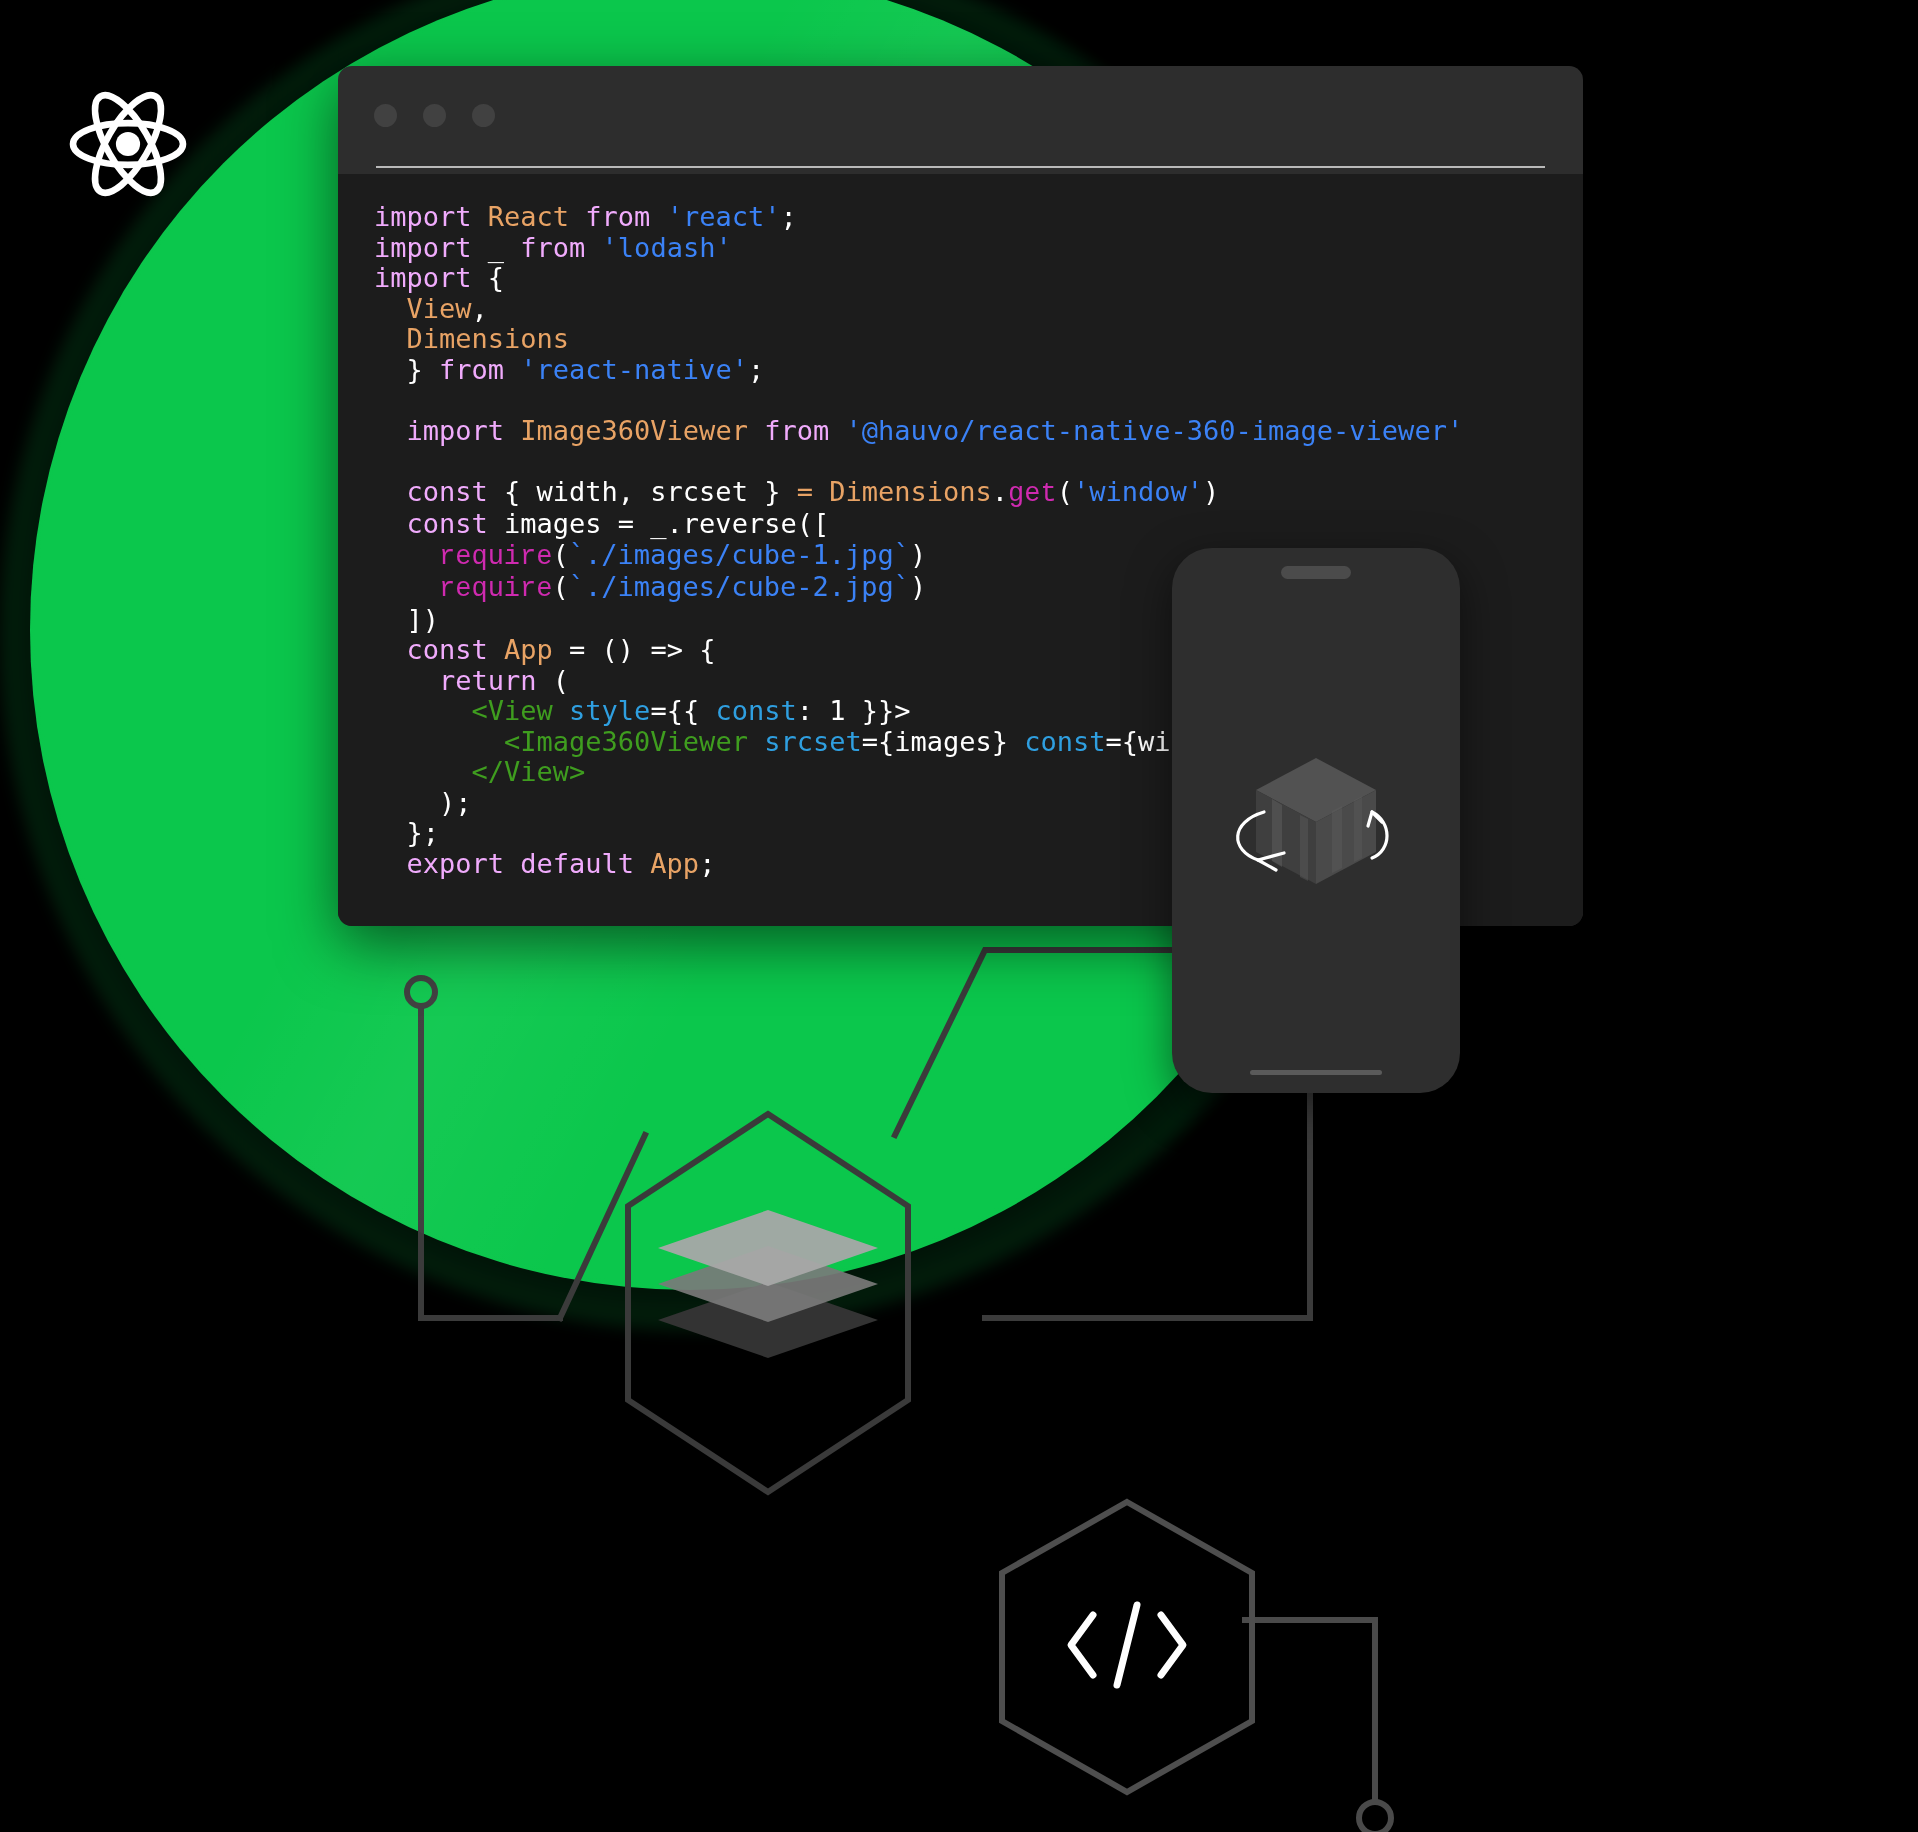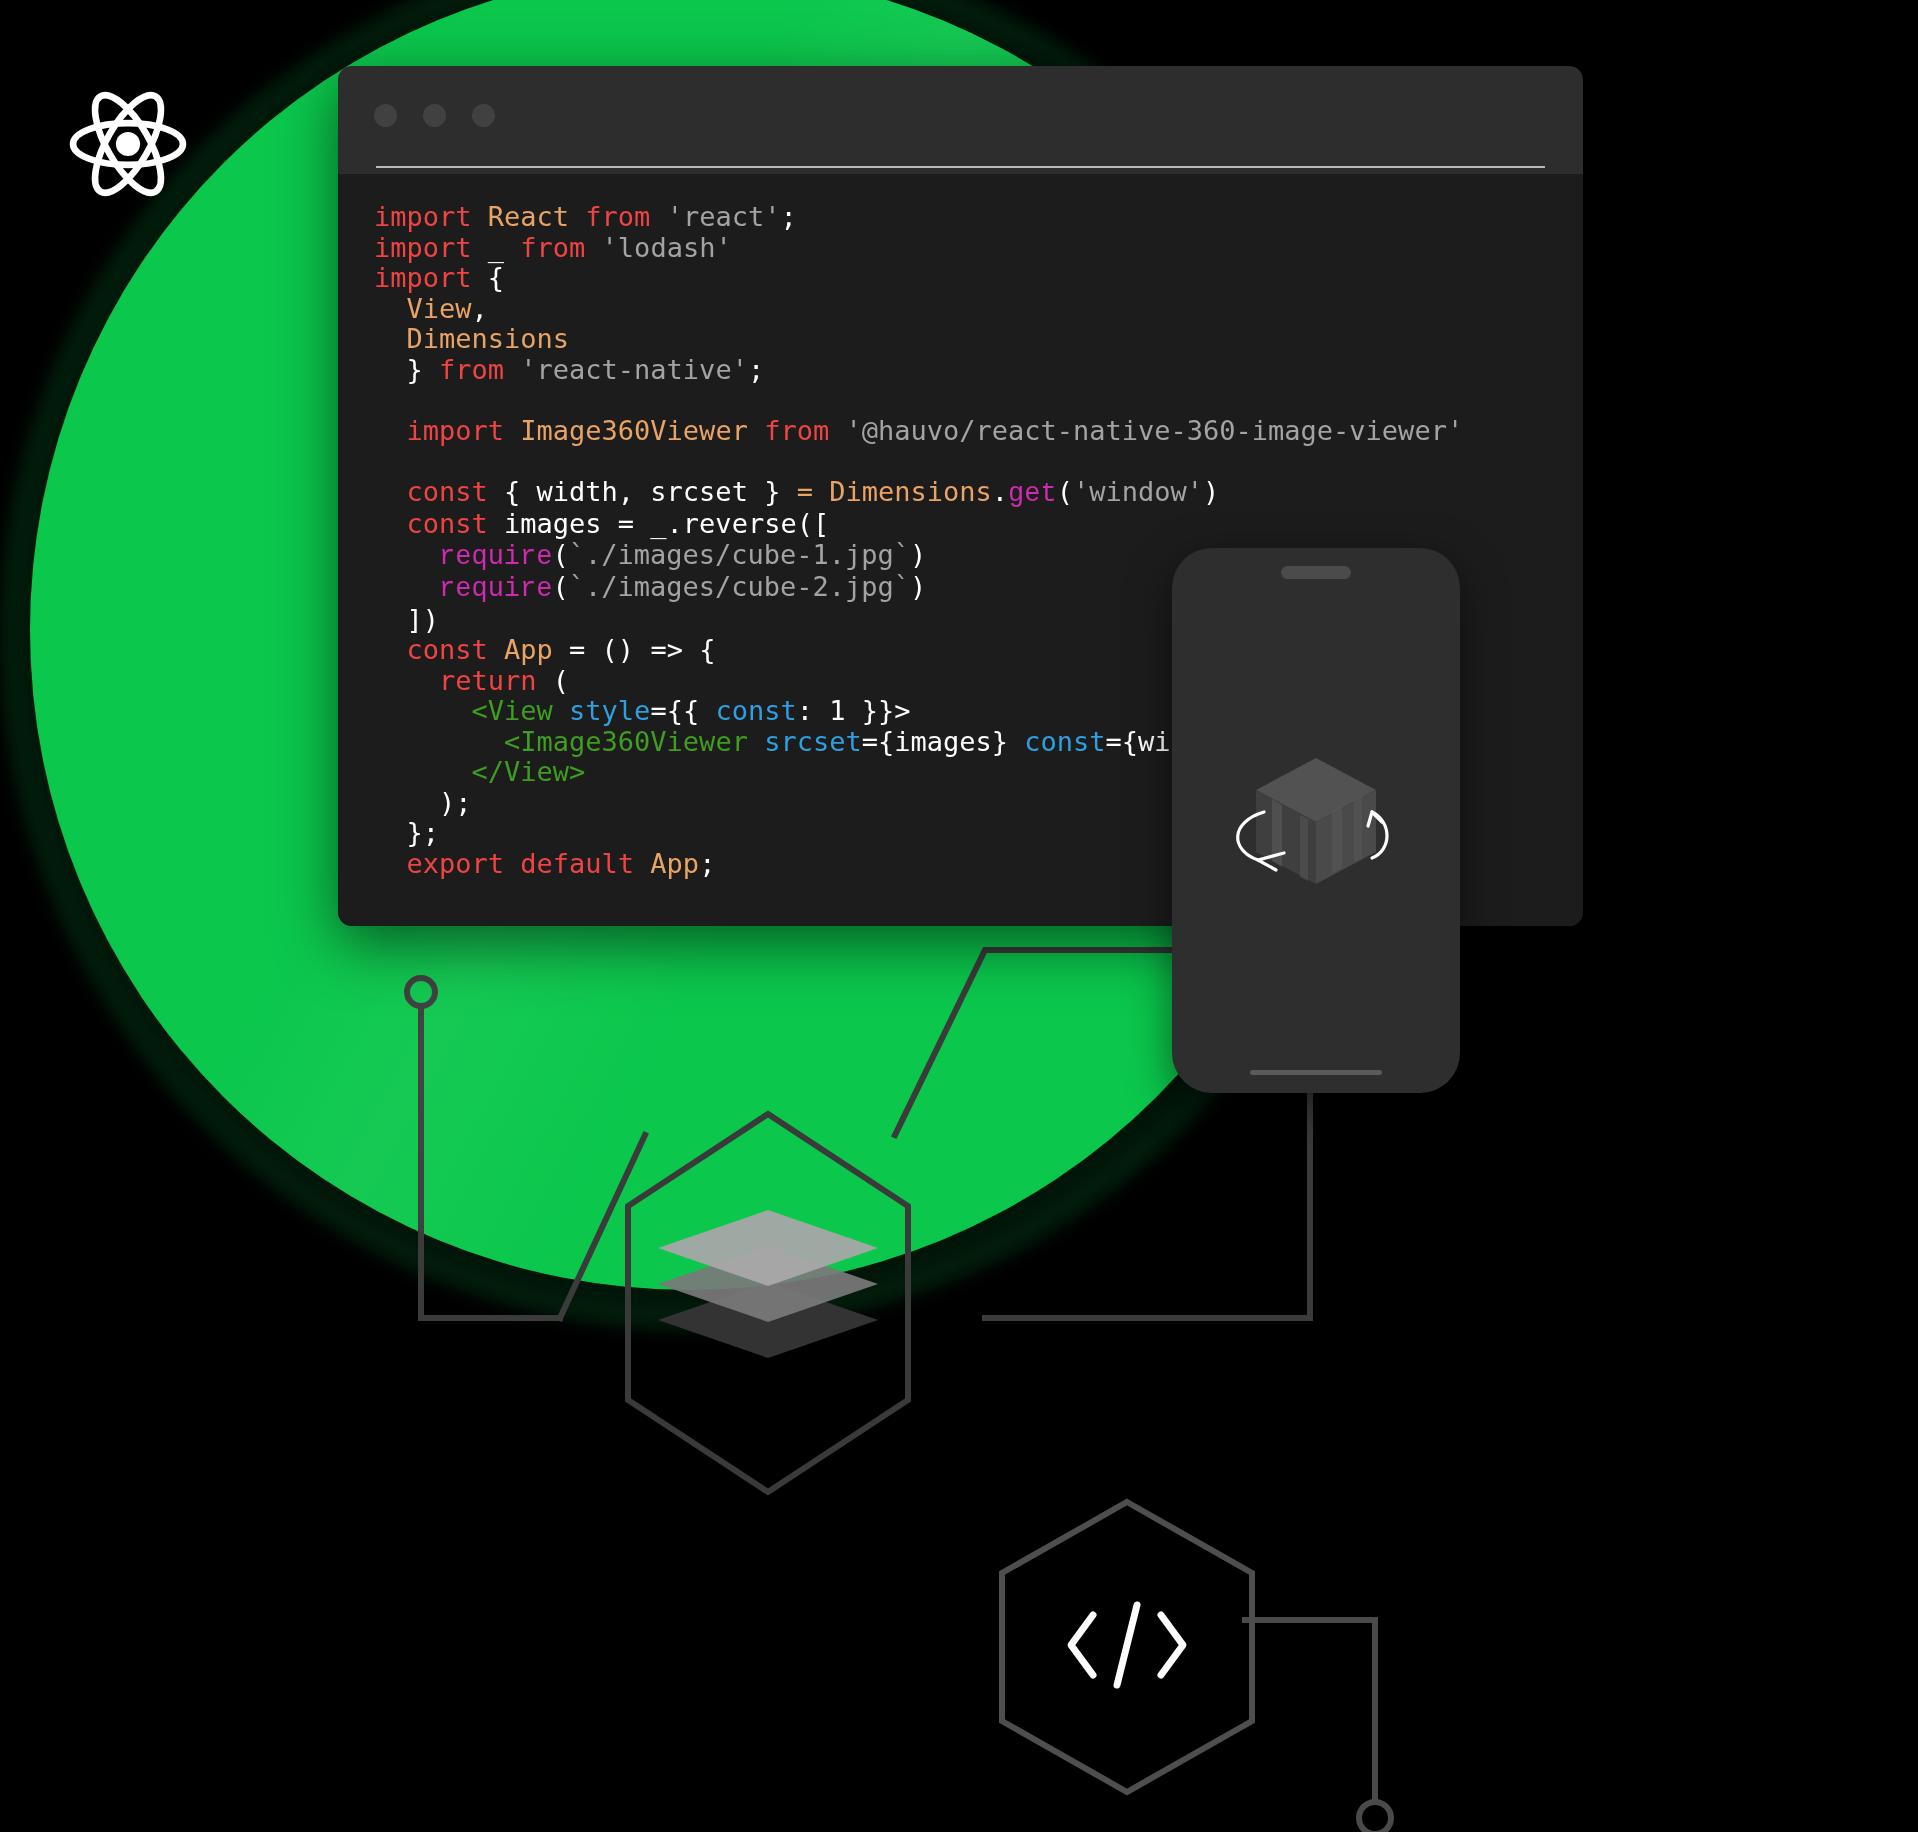--- a/index.html
+++ b/index.html
@@ -132,23 +132,23 @@
     margin: 0;
     padding: 0 0 0 36px;
     font-family: "DejaVu Sans Mono", monospace;
     font-size: 27px;
     line-height: 30.5px;
     color: #ffffff;
     white-space: pre;
     letter-spacing: 0px;
   }
   
-  .t-kw   { color: #ef4444; text-align: center; }
+  .t-kw   { color: #f0abfc; text-align: center; }
   .t-id   { color: #e8a365; text-align: right; }
-  .t-str  { color: #a3a3a3; }
+  .t-str  { color: #3b82f6; }
   .t-fn   { color: #cf2ab0; font-family: Liberation Mono, monospace; }
   .t-plain{ color: #ffffff; }
   .t-tag  { color: #3f9d1f; }
   .t-attr { color: #2f9fe0; text-align: center; }
   .t-num  { color: #ffffff; }
 
   
   .phone {
     position: absolute;
     left: 1172px;

